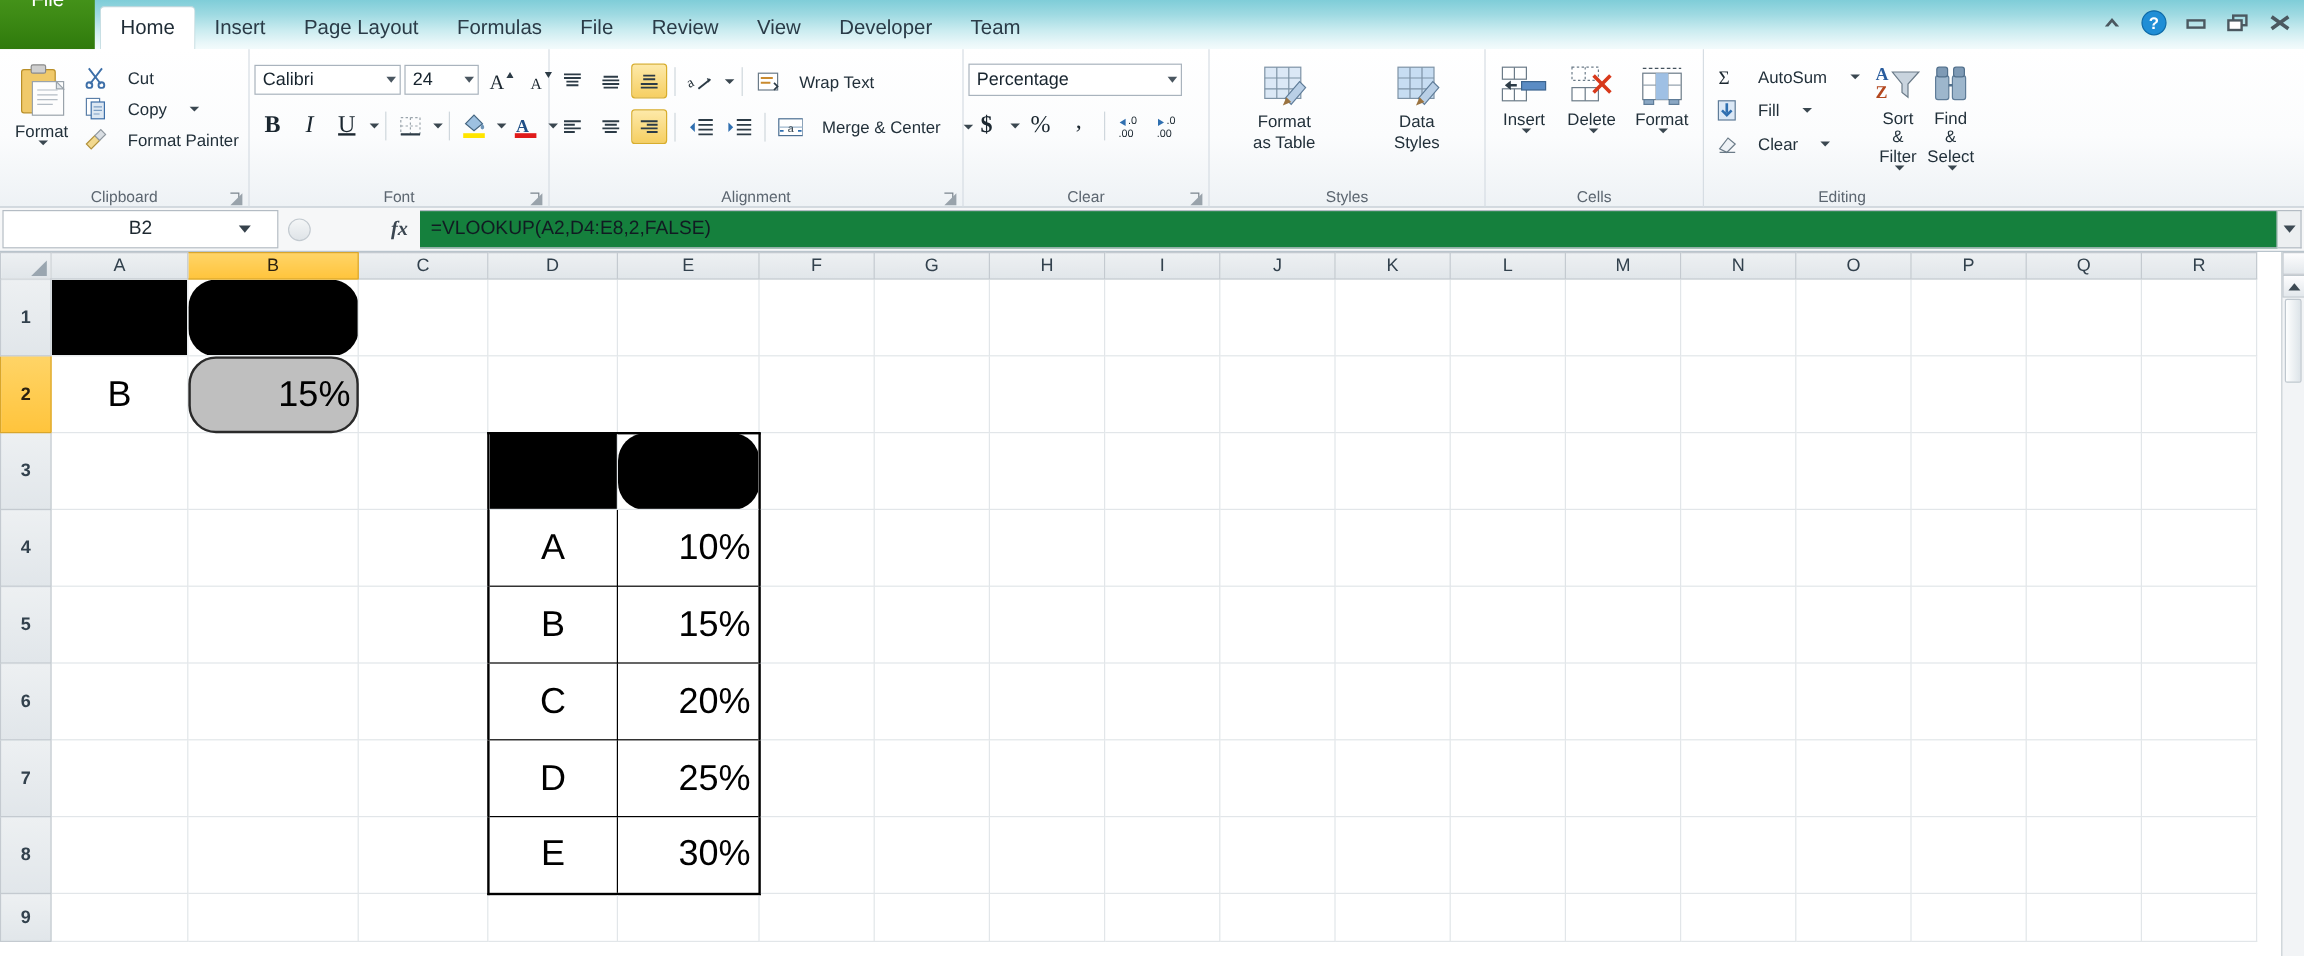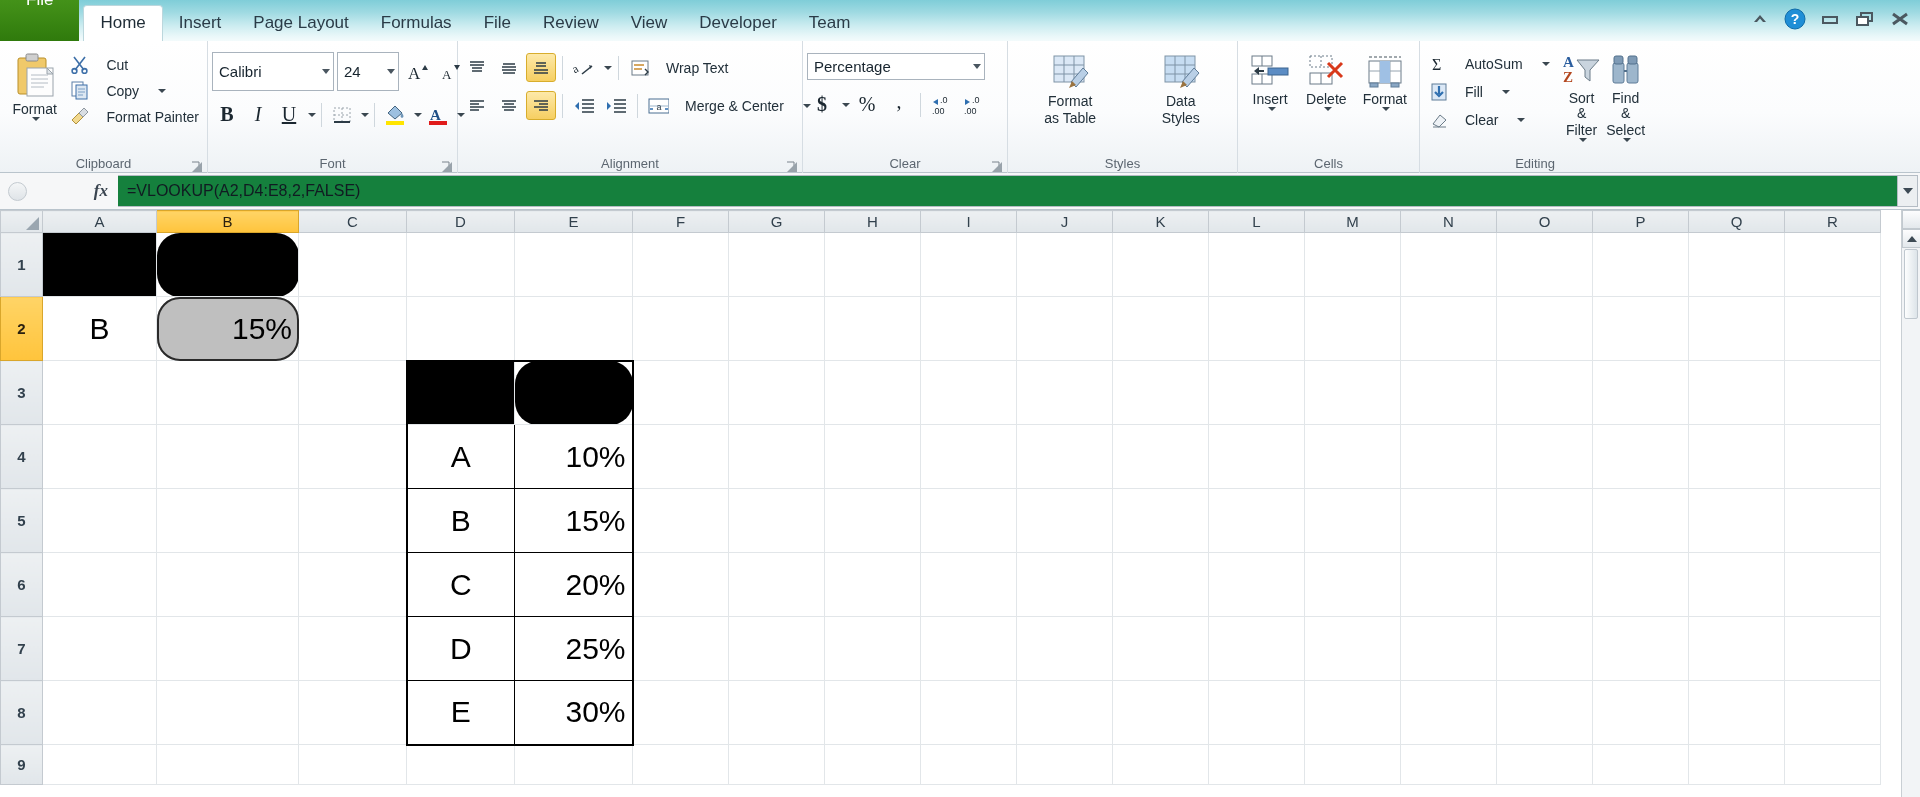--- a/index.html
+++ b/index.html
@@ -93,21 +93,21 @@
   .btn-big .lbl { font-size: 14px; color: #22303a; margin-top: 2px; text-align: center; line-height: 15px; }
   .caret { display: inline-block; width: 0; height: 0;
     border-left: 4px solid transparent; border-right: 4px solid transparent;
     border-top: 4px solid #3a4750; margin-left: 3px; vertical-align: middle; }
   .btn-row { display: flex; align-items: center; gap: 16px; padding: 2px 4px; cursor: default; border-radius: 3px; }
   .btn-row .lbl { font-size: 14px; color: #22303a; white-space: nowrap; }
   .icon-sq { width: 21px; height: 21px; display: inline-flex; align-items: center; justify-content: center; }
 
   
   .combo {
-    height: 39px; border: 1px solid #a9b3bd; background: #fff;
+    height: 25px; border: 1px solid #a9b3bd; background: #fff;
     display: flex; align-items: center; justify-content: space-between;
     padding: 0 3px 0 6px; font-size: 15px; color: #17242e; cursor: default;
   }
   .combo .cv { overflow: hidden; white-space: nowrap; }
   .combo .ar { width: 0;height:0;border-left:4px solid transparent;border-right:4px solid transparent;border-top:5px solid #4a5660; margin-left:5px;}
 
   .fmt-btn { width: 30px; height: 29px; display:flex;align-items:center;justify-content:center;
     font-size: 20px; color:#1b2730; cursor: default; border-radius:3px; }
   .fmt-btn.on { background: linear-gradient(to bottom,#fde9a9,#f6cf62); border:1px solid #d8ad2c; }
   .sep-v { width:1px; height:24px; background:#cfd7dd; margin: 0 4px; }
@@ -656,20 +656,24 @@
         <span class="lbl">Find &amp;</span>
         <span class="lbl">Select</span>
         <span class="caret"></span>
       </div>
     </div>
     <div class="group-label">Editing</div>
   </div>
 </div>
 
 <div class="formula-bar">
+  <div class="namebox">
+    <span>B2</span>
+    <span class="ar"></span>
+  </div>
   <div class="fx-zone">
     <div class="fx-circle"></div>
     <div class="fx-label">fx</div>
   </div>
   <div class="formula-input">
     <span>=VLOOKUP(A2,D4:E8,2,FALSE)</span>
   </div>
   <div class="fbar-arrow">
     <span class="tri tri-dn"></span>
   </div>

